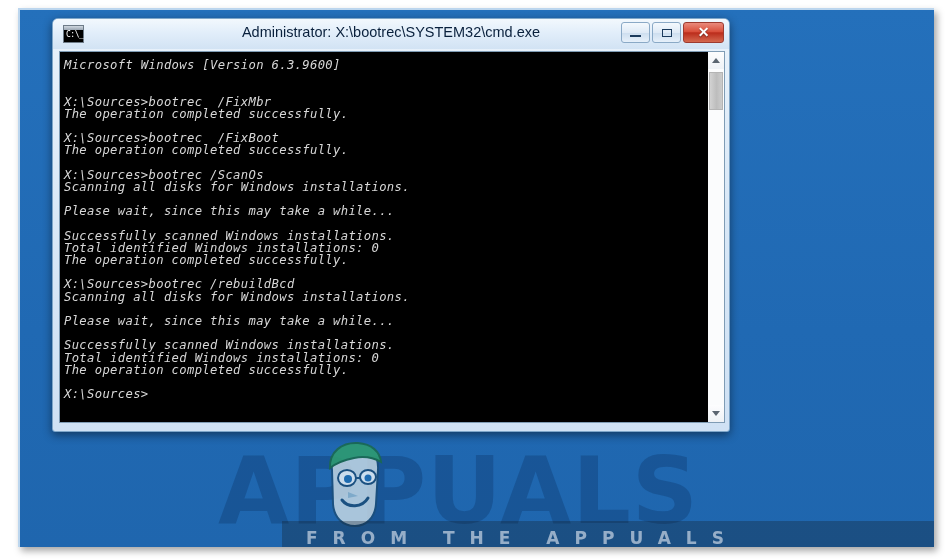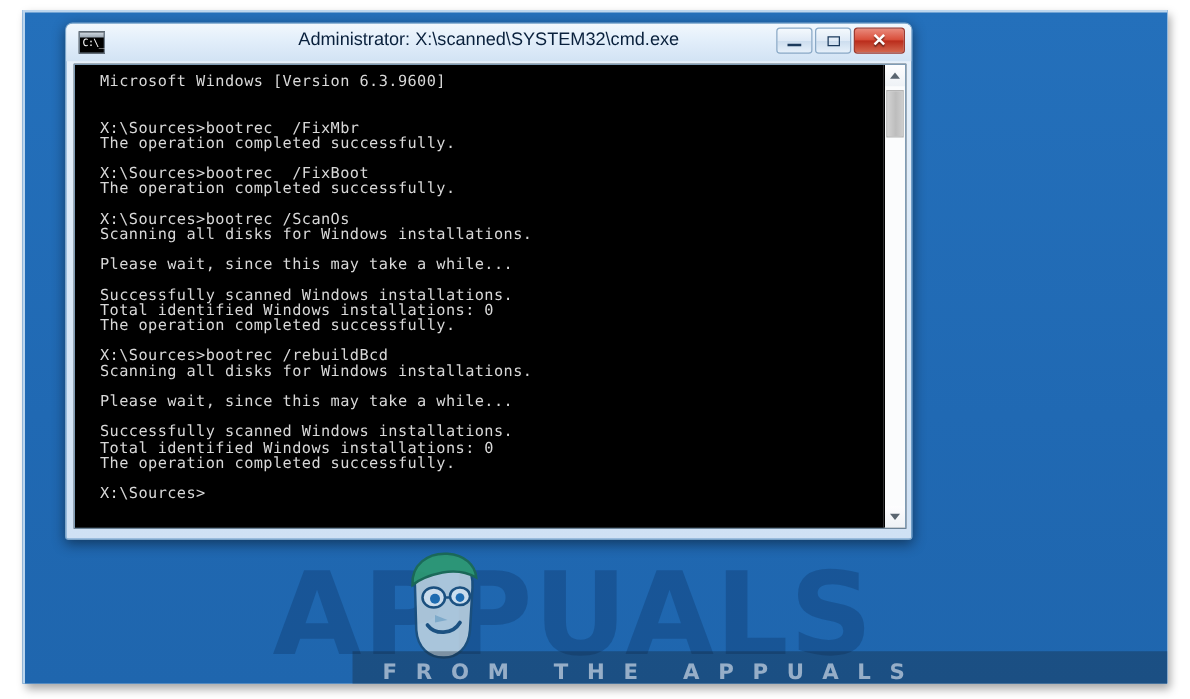--- a/index.html
+++ b/index.html
@@ -219,24 +219,25 @@
     box-sizing: border-box;
     display: flex;
   }
   #console {
     flex: 1 1 auto;
     background: #000000;
     color: #d8d8d8;
     font-family: "DejaVu Sans Mono", "Liberation Mono", monospace;
     font-size: 12.2px;
     line-height: 12.2px;
-    padding: 7px 0 0 20px;
+    padding: 7px 0 0 4px;
     white-space: pre;
     overflow: hidden;
     letter-spacing: 0.35px;
+    font-style: italic;
   }
   #console .line {
     height: 12.2px;
   }
 
   
   #scrollbar {
     width: 17px;
     flex: 0 0 17px;
     background: #fbfcfd;
@@ -313,21 +314,21 @@
     </div>
 
     <div id="cmd-window">
 
       <div id="titlebar">
         <div id="cmd-icon">
           <div class="bar"></div>
           <div class="glyph">C:\_</div>
         </div>
 
-        <div id="title-text">Administrator: X:\scanned\SYSTEM32\cmd.exe</div>
+        <div id="title-text">Administrator: X:\bootrec\SYSTEM32\cmd.exe</div>
 
         <div id="win-buttons">
           <div class="win-btn">
             <span class="g-min"></span>
           </div>
           <div class="win-btn">
             <span class="g-max"></span>
           </div>
           <div class="win-btn close">
             <span class="g-close">✕</span>

